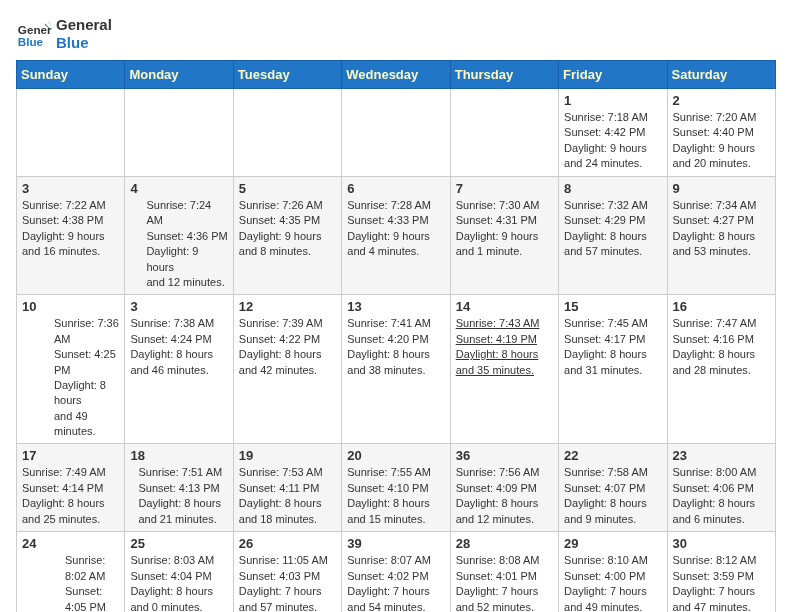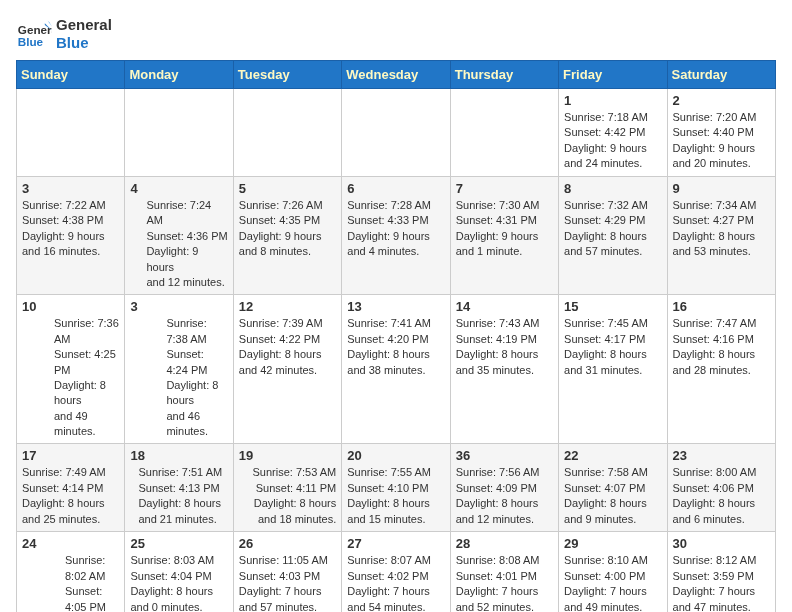--- a/index.html
+++ b/index.html
@@ -187,42 +187,42 @@
       <tr>
         <td>
           <div class="day-number">10</div>
           <div class="day-info" style="white-space: pre-line; margin-left: 32px;">Sunrise: 7:36 AM
 Sunset: 4:25 PM
 Daylight: 8 hours
 and 49 minutes.</div>
         </td>
         <td>
           <div class="day-number">3</div>
-          <div class="day-info" style="white-space: pre-line; margin-left: 36px;">Sunrise: 7:38 AM
+          <div class="day-info" style="white-space: pre-line;">Sunrise: 7:38 AM
 Sunset: 4:24 PM
 Daylight: 8 hours
 and 46 minutes.</div>
         </td>
         <td>
           <div class="day-number">12</div>
           <div class="day-info" style="white-space: pre-line;">Sunrise: 7:39 AM
 Sunset: 4:22 PM
 Daylight: 8 hours
 and 42 minutes.</div>
         </td>
         <td>
           <div class="day-number">13</div>
           <div class="day-info" style="white-space: pre-line;">Sunrise: 7:41 AM
 Sunset: 4:20 PM
 Daylight: 8 hours
 and 38 minutes.</div>
         </td>
         <td>
           <div class="day-number">14</div>
-          <div class="day-info" style="white-space: pre-line;">Sunrise: 7:43 AM
+          <div class="day-info" style="white-space: pre-line; text-decoration: underline;">Sunrise: 7:43 AM
 Sunset: 4:19 PM
 Daylight: 8 hours
 and 35 minutes.</div>
         </td>
         <td>
           <div class="day-number">15</div>
           <div class="day-info" style="white-space: pre-line;">Sunrise: 7:45 AM
 Sunset: 4:17 PM
 Daylight: 8 hours
 and 31 minutes.</div>
@@ -245,21 +245,21 @@
         </td>
         <td>
           <div class="day-number">18</div>
           <div class="day-info" style="white-space: pre-line; margin-left: 8px;">Sunrise: 7:51 AM
 Sunset: 4:13 PM
 Daylight: 8 hours
 and 21 minutes.</div>
         </td>
         <td>
           <div class="day-number">19</div>
-          <div class="day-info" style="white-space: pre-line; text-align: right;">Sunrise: 7:53 AM
+          <div class="day-info" style="white-space: pre-line;">Sunrise: 7:53 AM
 Sunset: 4:11 PM
 Daylight: 8 hours
 and 18 minutes.</div>
         </td>
         <td>
           <div class="day-number">20</div>
           <div class="day-info" style="white-space: pre-line;">Sunrise: 7:55 AM
 Sunset: 4:10 PM
 Daylight: 8 hours
 and 15 minutes.</div>
@@ -302,21 +302,21 @@
 and 0 minutes.</div>
         </td>
         <td>
           <div class="day-number">26</div>
           <div class="day-info" style="white-space: pre-line;">Sunrise: 11:05 AM
 Sunset: 4:03 PM
 Daylight: 7 hours
 and 57 minutes.</div>
         </td>
         <td>
-          <div class="day-number">27</div>
+          <div class="day-number">39</div>
           <div class="day-info" style="white-space: pre-line;">Sunrise: 8:07 AM
 Sunset: 4:02 PM
 Daylight: 7 hours
 and 54 minutes.</div>
         </td>
         <td>
           <div class="day-number">28</div>
           <div class="day-info" style="white-space: pre-line;">Sunrise: 8:08 AM
 Sunset: 4:01 PM
 Daylight: 7 hours

